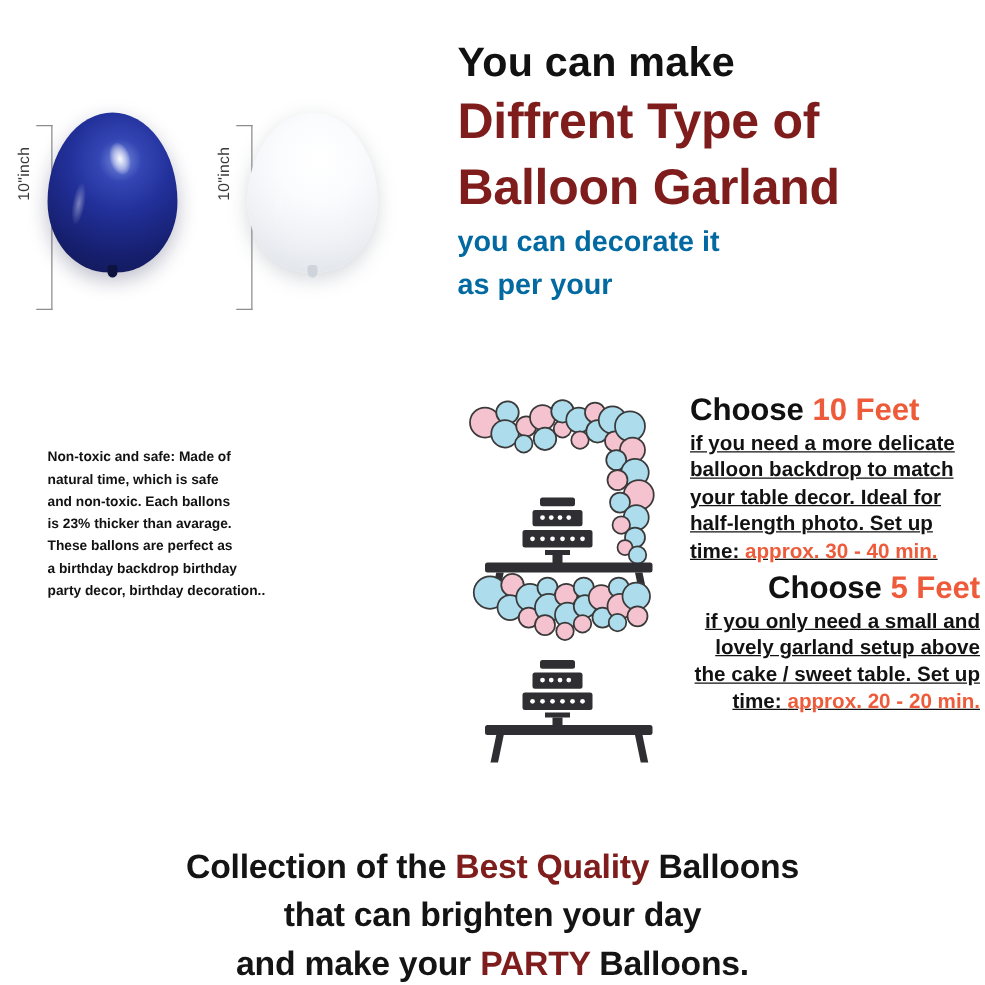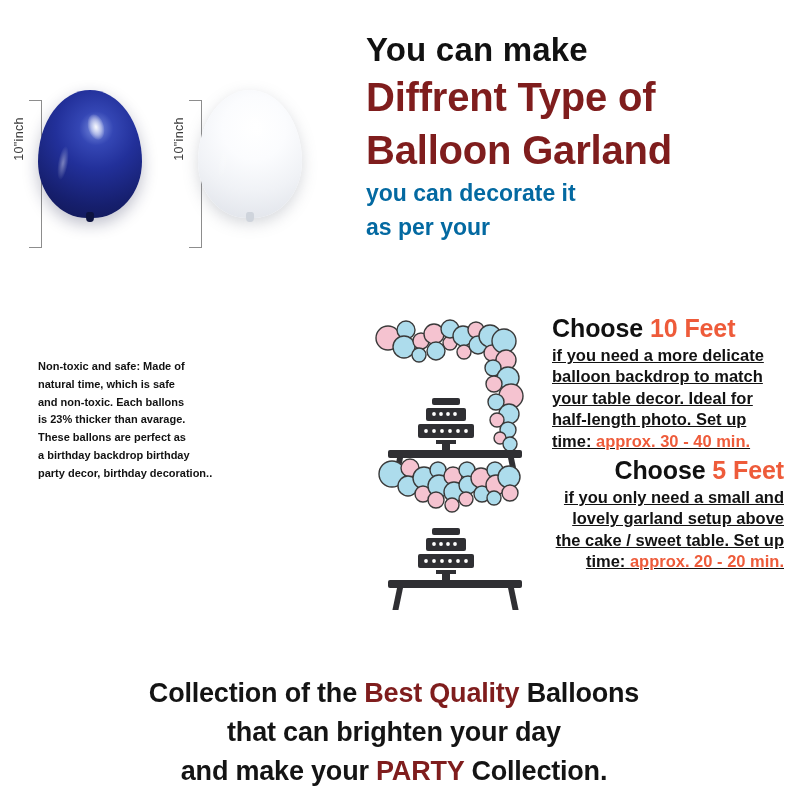--- a/index.html
+++ b/index.html
@@ -414,17 +414,17 @@
       </div>
     </div>
   </div>
 
   <div class="banner">
     <div class="banner-line">
       <span>Collection of the </span><span class="accent-blue">Best Quality</span><span> Balloons</span>
     </div>
     <div class="banner-line">that can brighten your day</div>
     <div class="banner-line">
-      <span>and make your </span><span class="accent-blue">PARTY</span><span> Collection.</span>
+      <span>and make your </span><span class="accent-blue">PARTY</span><span> Balloons.</span>
     </div>
   </div>
 
 </div>
 
 </body></html>

